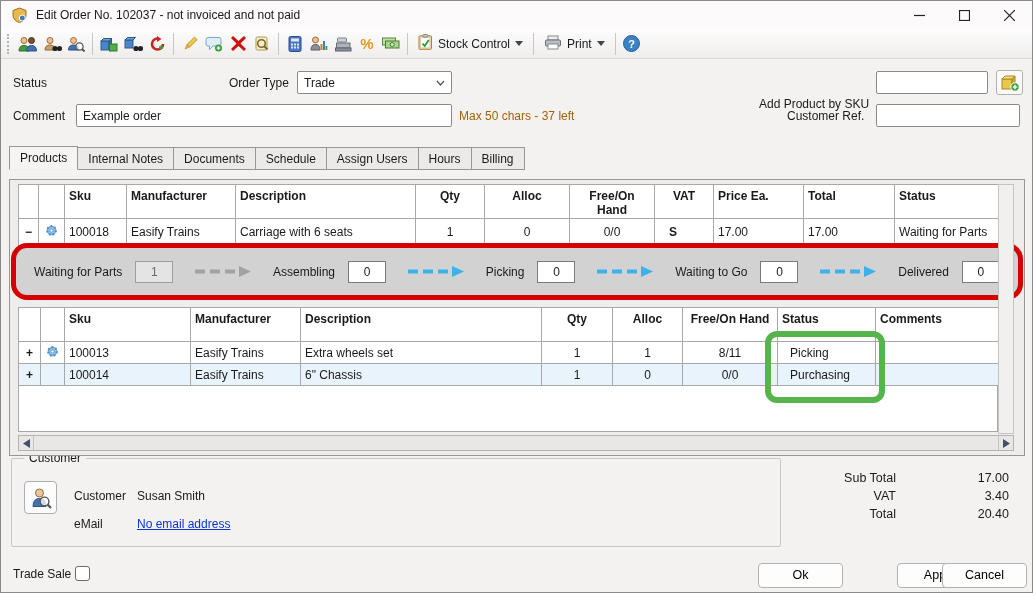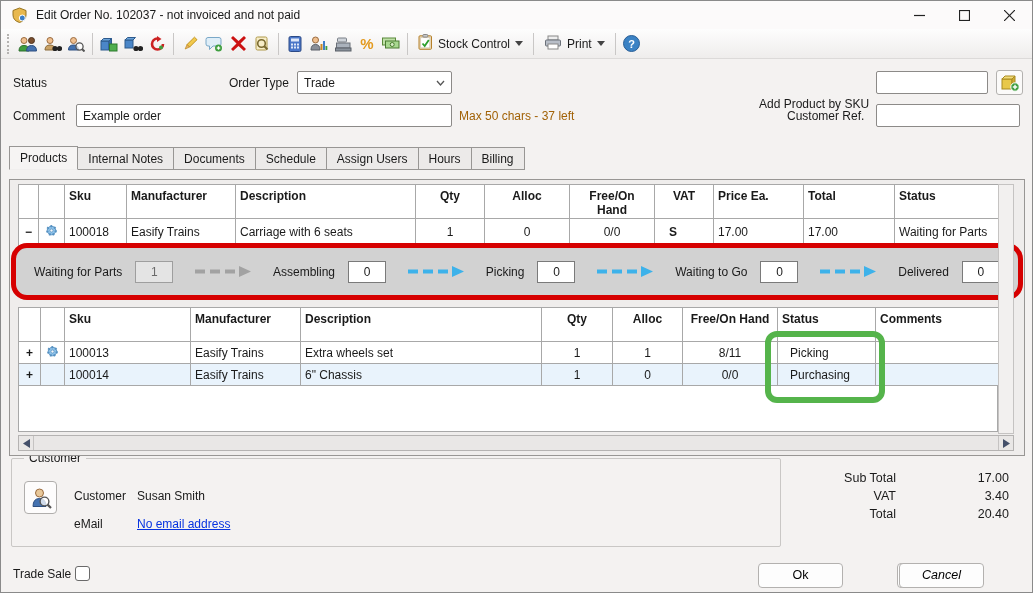--- a/index.html
+++ b/index.html
@@ -508,15 +508,15 @@
     <span>VAT</span>
     <span>3.40</span>
     <span>Total</span>
     <span>20.40</span>
   </div>
 
   <span class="lbl" style="left:12px; top:566px;">Trade Sale</span>
   <span class="chk"></span>
   <button class="footer-btn" style="left:757px;">Ok</button>
   <button class="footer-btn" style="left:896px;">Apply</button>
-  <button class="footer-btn" style="left:898px;font-style:italic;">Cancel</button>
+  <button class="footer-btn" style="left:941px;">Cancel</button>
 
 </div>
 
 </body></html>

